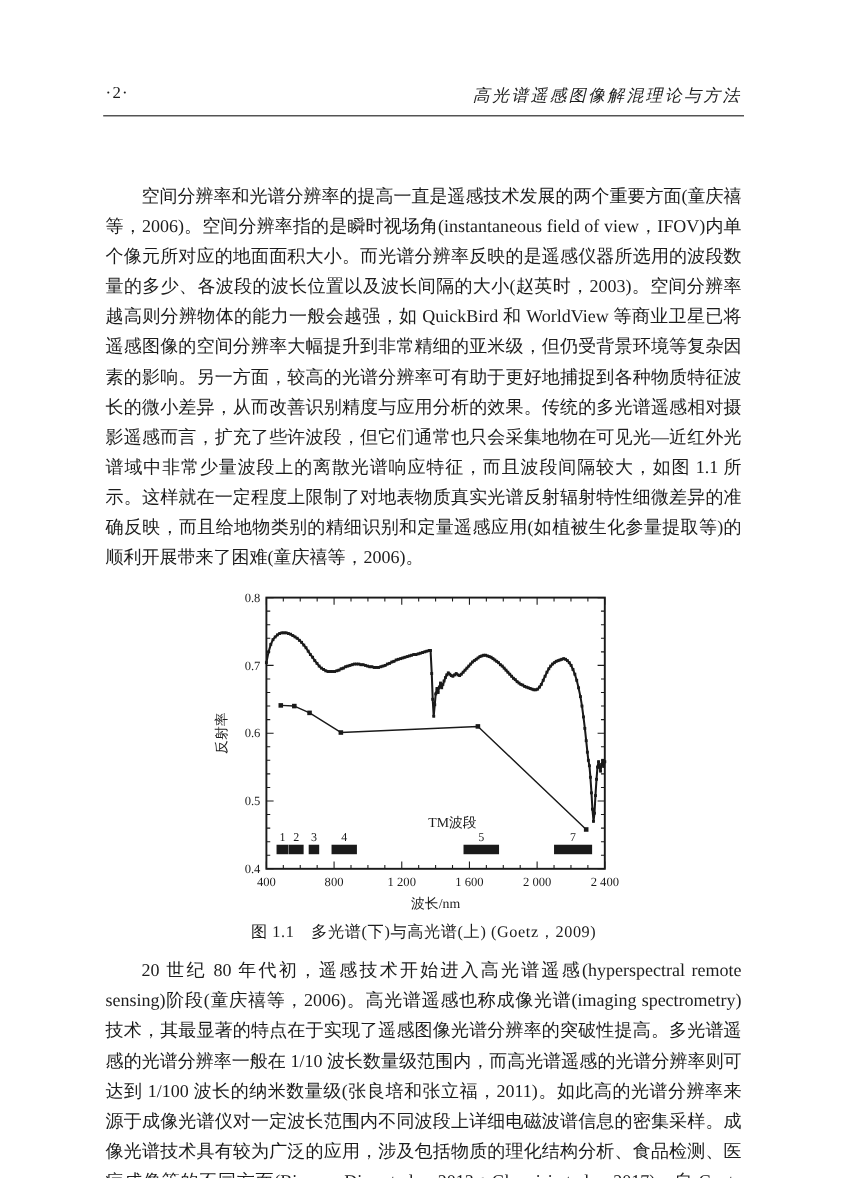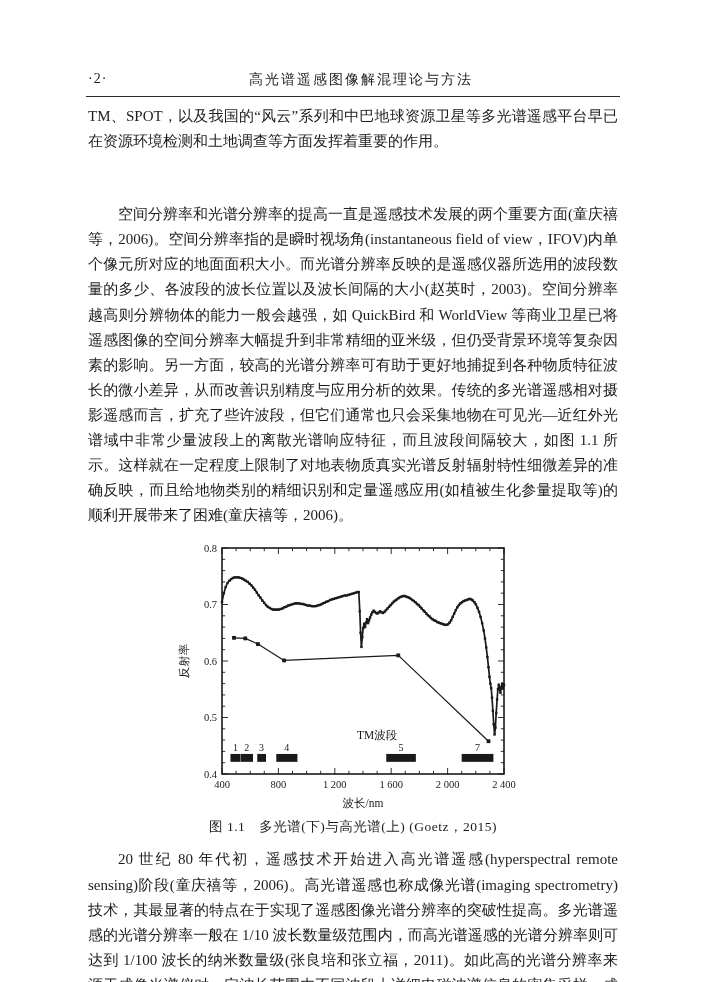--- a/index.html
+++ b/index.html
@@ -3,21 +3,21 @@
 <meta charset="utf-8">
 <style>
   html,body{margin:0;padding:0;background:#ffffff;}
   .page{
     position:relative;width:706px;height:982px;background:#ffffff;
     color:#1c1c1c;font-family:"Liberation Serif","DejaVu Serif",serif;
     overflow:hidden;
   }
   .header{position:absolute;top:71px;left:88px;right:88px;height:20px;font-size:14px;}
   .pagenum{position:absolute;left:0;top:0;letter-spacing:1px;}
-  .runtitle{position:absolute;left:16px;right:0;text-align:center;letter-spacing:2px;}
+  .runtitle{position:absolute;left:16px;right:0;text-align:right;letter-spacing:2px;font-style:italic;}
   .rule{position:absolute;top:96px;left:86px;right:86px;border-top:1.3px solid #2b2b2b;}
   .bodytext{position:absolute;top:104px;left:88px;width:530px;}
   .para{
     margin:0;font-size:15px;line-height:25.1px;text-align:justify;
     text-justify:inter-ideograph;word-break:break-word;
   }
   .indent{text-indent:2em;margin-top:48px;}
   .fig{margin:13px 0 2px 0;text-align:center;}
   .fig svg{display:block;margin:0 auto;font-family:"Liberation Serif","DejaVu Serif",serif;}
   .caption{font-size:13.5px;margin-top:5px;text-align:center;letter-spacing:0.5px;}
@@ -27,21 +27,20 @@
 <body>
 
 <div class="page">
   <div class="header">
     <span class="pagenum">·2·</span>
     <span class="runtitle">高光谱遥感图像解混理论与方法</span>
   </div>
   <div class="rule"></div>
 
   <div class="bodytext">
-    <p class="para">TM、SPOT，以及我国的“风云”系列和中巴地球资源卫星等多光谱遥感平台早已在资源环境检测和土地调查等方面发挥着重要的作用。</p>
     <p class="para indent">空间分辨率和光谱分辨率的提高一直是遥感技术发展的两个重要方面(童庆禧等，2006)。空间分辨率指的是瞬时视场角(instantaneous field of view，IFOV)内单个像元所对应的地面面积大小。而光谱分辨率反映的是遥感仪器所选用的波段数量的多少、各波段的波长位置以及波长间隔的大小(赵英时，2003)。空间分辨率越高则分辨物体的能力一般会越强，如 QuickBird 和 WorldView 等商业卫星已将遥感图像的空间分辨率大幅提升到非常精细的亚米级，但仍受背景环境等复杂因素的影响。另一方面，较高的光谱分辨率可有助于更好地捕捉到各种物质特征波长的微小差异，从而改善识别精度与应用分析的效果。传统的多光谱遥感相对摄影遥感而言，扩充了些许波段，但它们通常也只会采集地物在可见光—近红外光谱域中非常少量波段上的离散光谱响应特征，而且波段间隔较大，如图 1.1 所示。这样就在一定程度上限制了对地表物质真实光谱反射辐射特性细微差异的准确反映，而且给地物类别的精细识别和定量遥感应用(如植被生化参量提取等)的顺利开展带来了困难(童庆禧等，2006)。</p>
 
     <figure class="fig">
       <svg width="354" height="272" viewBox="0 0 354 272">
           <rect x="46" y="7" width="282" height="226" fill="none" stroke="#1a1a1a" stroke-width="1.6"></rect>
           <line x1="46" y1="233" x2="46" y2="227" stroke="#1a1a1a" stroke-width="0.9"></line>
           <line x1="46" y1="7" x2="46" y2="13" stroke="#1a1a1a" stroke-width="0.9"></line>
           <line x1="60.1" y1="233" x2="60.1" y2="229.8" stroke="#1a1a1a" stroke-width="0.9"></line>
           <line x1="60.1" y1="7" x2="60.1" y2="10.2" stroke="#1a1a1a" stroke-width="0.9"></line>
           <line x1="74.2" y1="233" x2="74.2" y2="229.8" stroke="#1a1a1a" stroke-width="0.9"></line>
@@ -337,18 +336,18 @@
           <rect x="81.25" y="212.94250000000002" width="8.74199999999999" height="7.909999999999997" fill="#1a1a1a"></rect>
           <text x="85.621" y="209.94250000000002" text-anchor="middle" font-size="10" fill="#1a1a1a">3</text>
           <rect x="100.285" y="212.94250000000002" width="21.150000000000006" height="7.909999999999997" fill="#1a1a1a"></rect>
           <text x="110.86" y="209.94250000000002" text-anchor="middle" font-size="10" fill="#1a1a1a">4</text>
           <rect x="210.26500000000001" y="212.94250000000002" width="29.609999999999985" height="7.909999999999997" fill="#1a1a1a"></rect>
           <text x="225.07" y="209.94250000000002" text-anchor="middle" font-size="10" fill="#1a1a1a">5</text>
           <rect x="285.7" y="212.94250000000002" width="31.725000000000023" height="7.909999999999997" fill="#1a1a1a"></rect>
           <text x="301.5625" y="209.94250000000002" text-anchor="middle" font-size="10" fill="#1a1a1a">7</text>
           <text x="201.10000000000002" y="197.97" text-anchor="middle" font-size="11.5" fill="#1a1a1a">TM波段</text>
         </svg>
-      <figcaption class="caption">图 1.1　多光谱(下)与高光谱(上) (Goetz，2015)</figcaption>
+      <figcaption class="caption">图 1.1　多光谱(下)与高光谱(上) (Goetz，2009)</figcaption>
     </figure>
 
     <p class="para indent p3">20 世纪 80 年代初，遥感技术开始进入高光谱遥感(hyperspectral remote sensing)阶段(童庆禧等，2006)。高光谱遥感也称成像光谱(imaging spectrometry)技术，其最显著的特点在于实现了遥感图像光谱分辨率的突破性提高。多光谱遥感的光谱分辨率一般在 1/10 波长数量级范围内，而高光谱遥感的光谱分辨率则可达到 1/100 波长的纳米数量级(张良培和张立福，2011)。如此高的光谱分辨率来源于成像光谱仪对一定波长范围内不同波段上详细电磁波谱信息的密集采样。成像光谱技术具有较为广泛的应用，涉及包括物质的理化结构分析、食品检测、医疗成像等的不同方面(Bioucas-Dias et al.，2013；Ghamisi et al.，2017)。自 Goetz 等(1985)在著名的《科学》杂志上刊文提出将成像光谱</p>
   </div>
 </div>
 
 </body></html>

